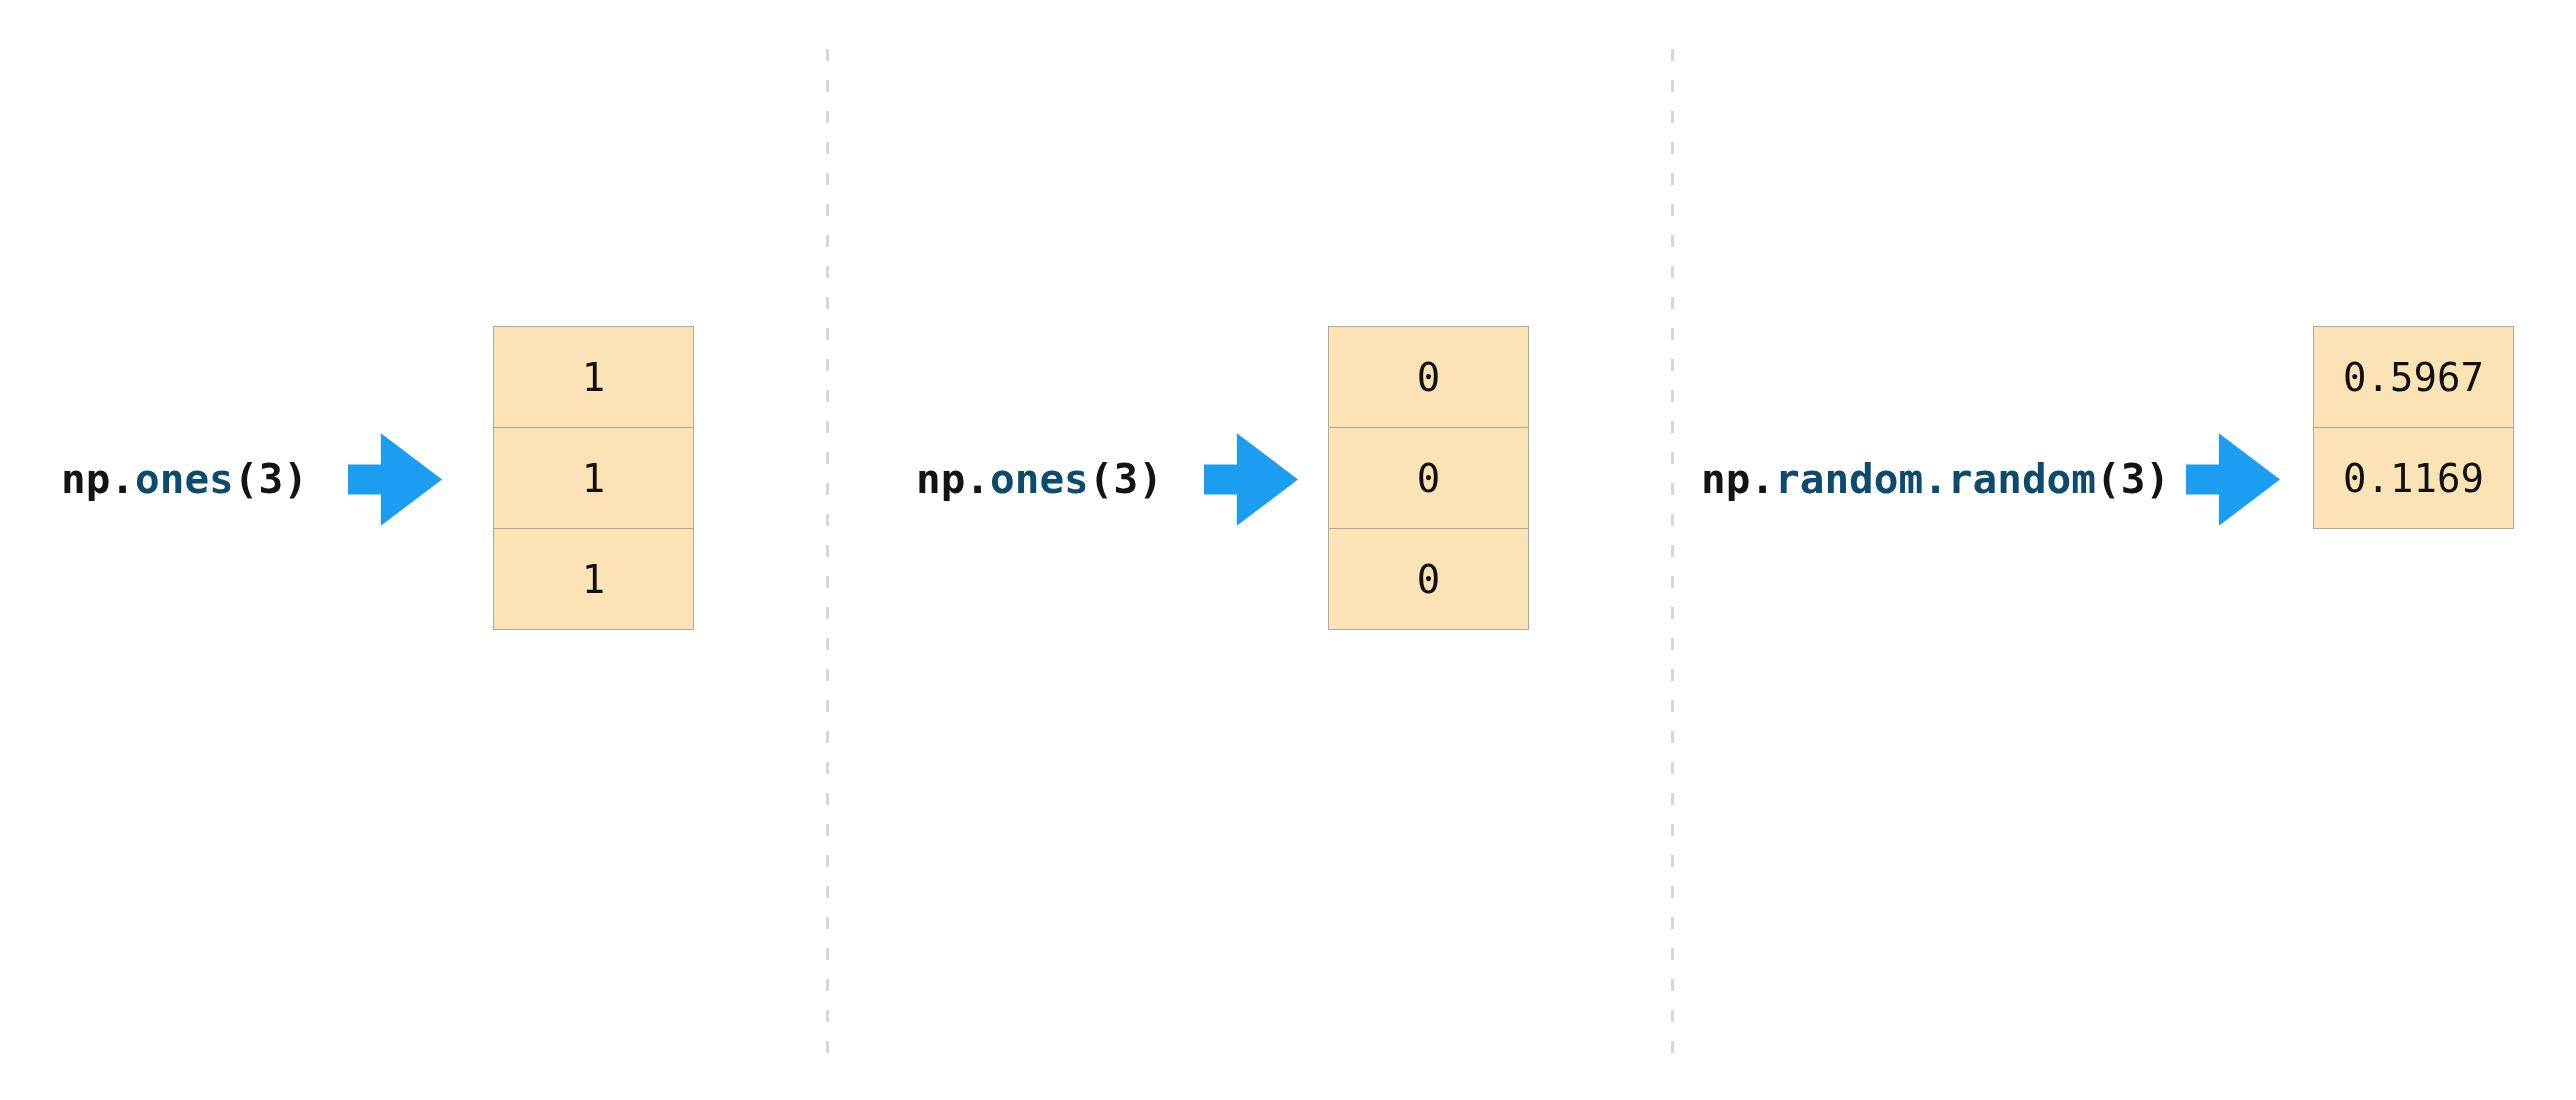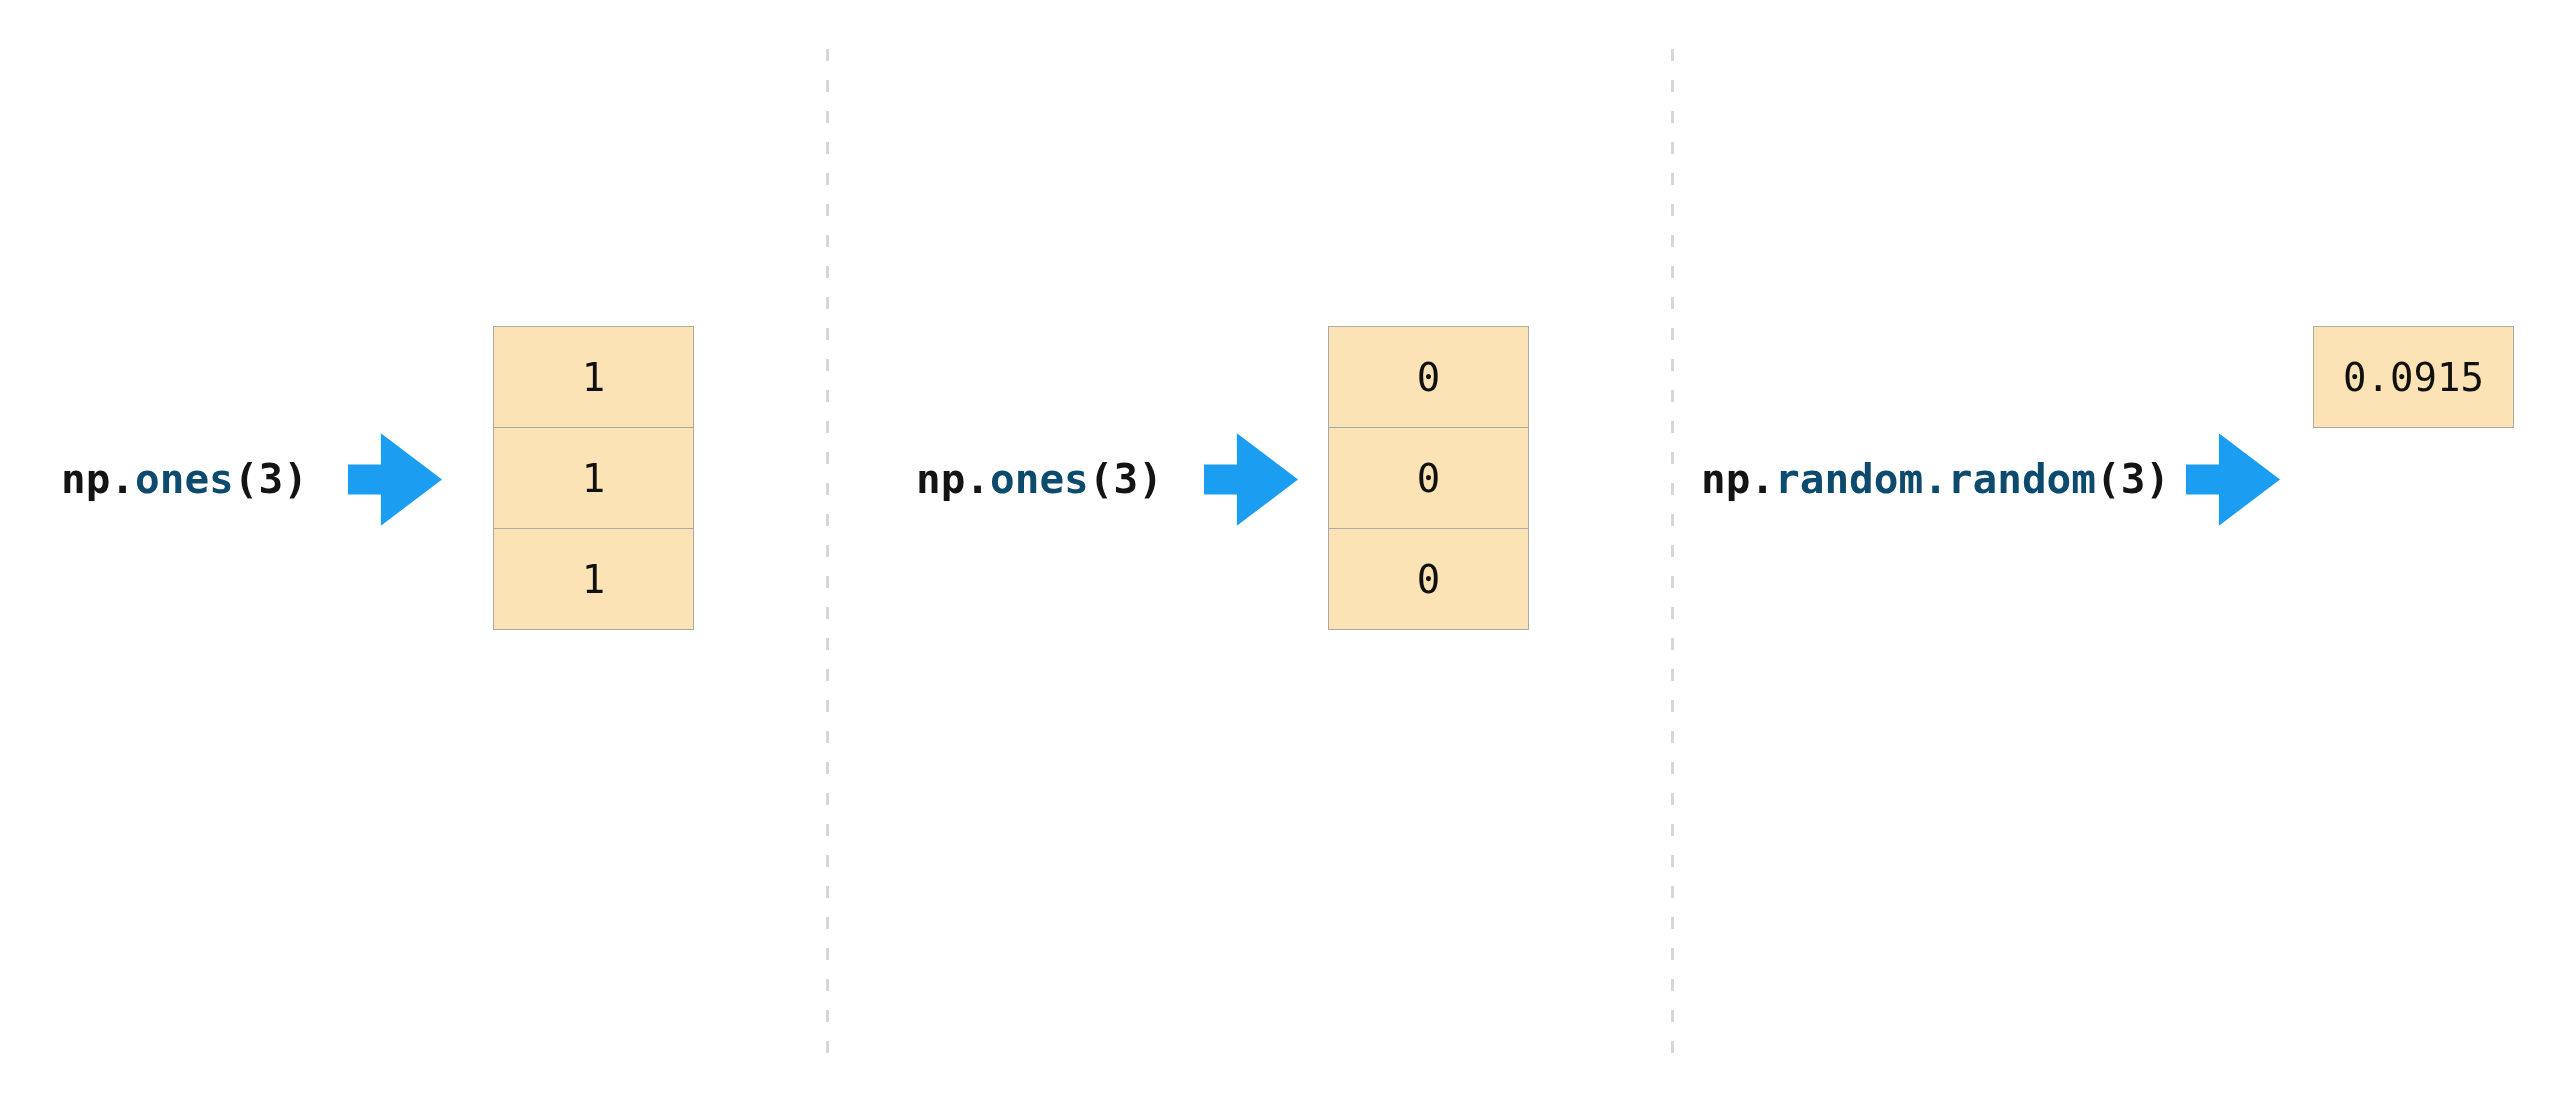--- a/index.html
+++ b/index.html
@@ -121,17 +121,18 @@
     <div class="array-cell">0</div>
   </div>
 
   <div class="code-label label-3"><span>np.</span><span class="fn">random.random</span><span>(3)</span></div>
   <div class="arrow-wrap arrow-3">
     <svg width="94" height="93" viewBox="0 0 120 118" aria-hidden="true">
       <polygon class="arrow-shape" points="0,40 42,40 42,0 120,59 42,118 42,78 0,78"></polygon>
     </svg>
   </div>
   <div class="array-column col-3">
-    <div class="array-cell">0.0915</div>
+    <div class="array-cell">0.5967</div>
+    <div class="array-cell">0.1169</div>
   </div>
 
 </div>
 
 
 </body></html>

